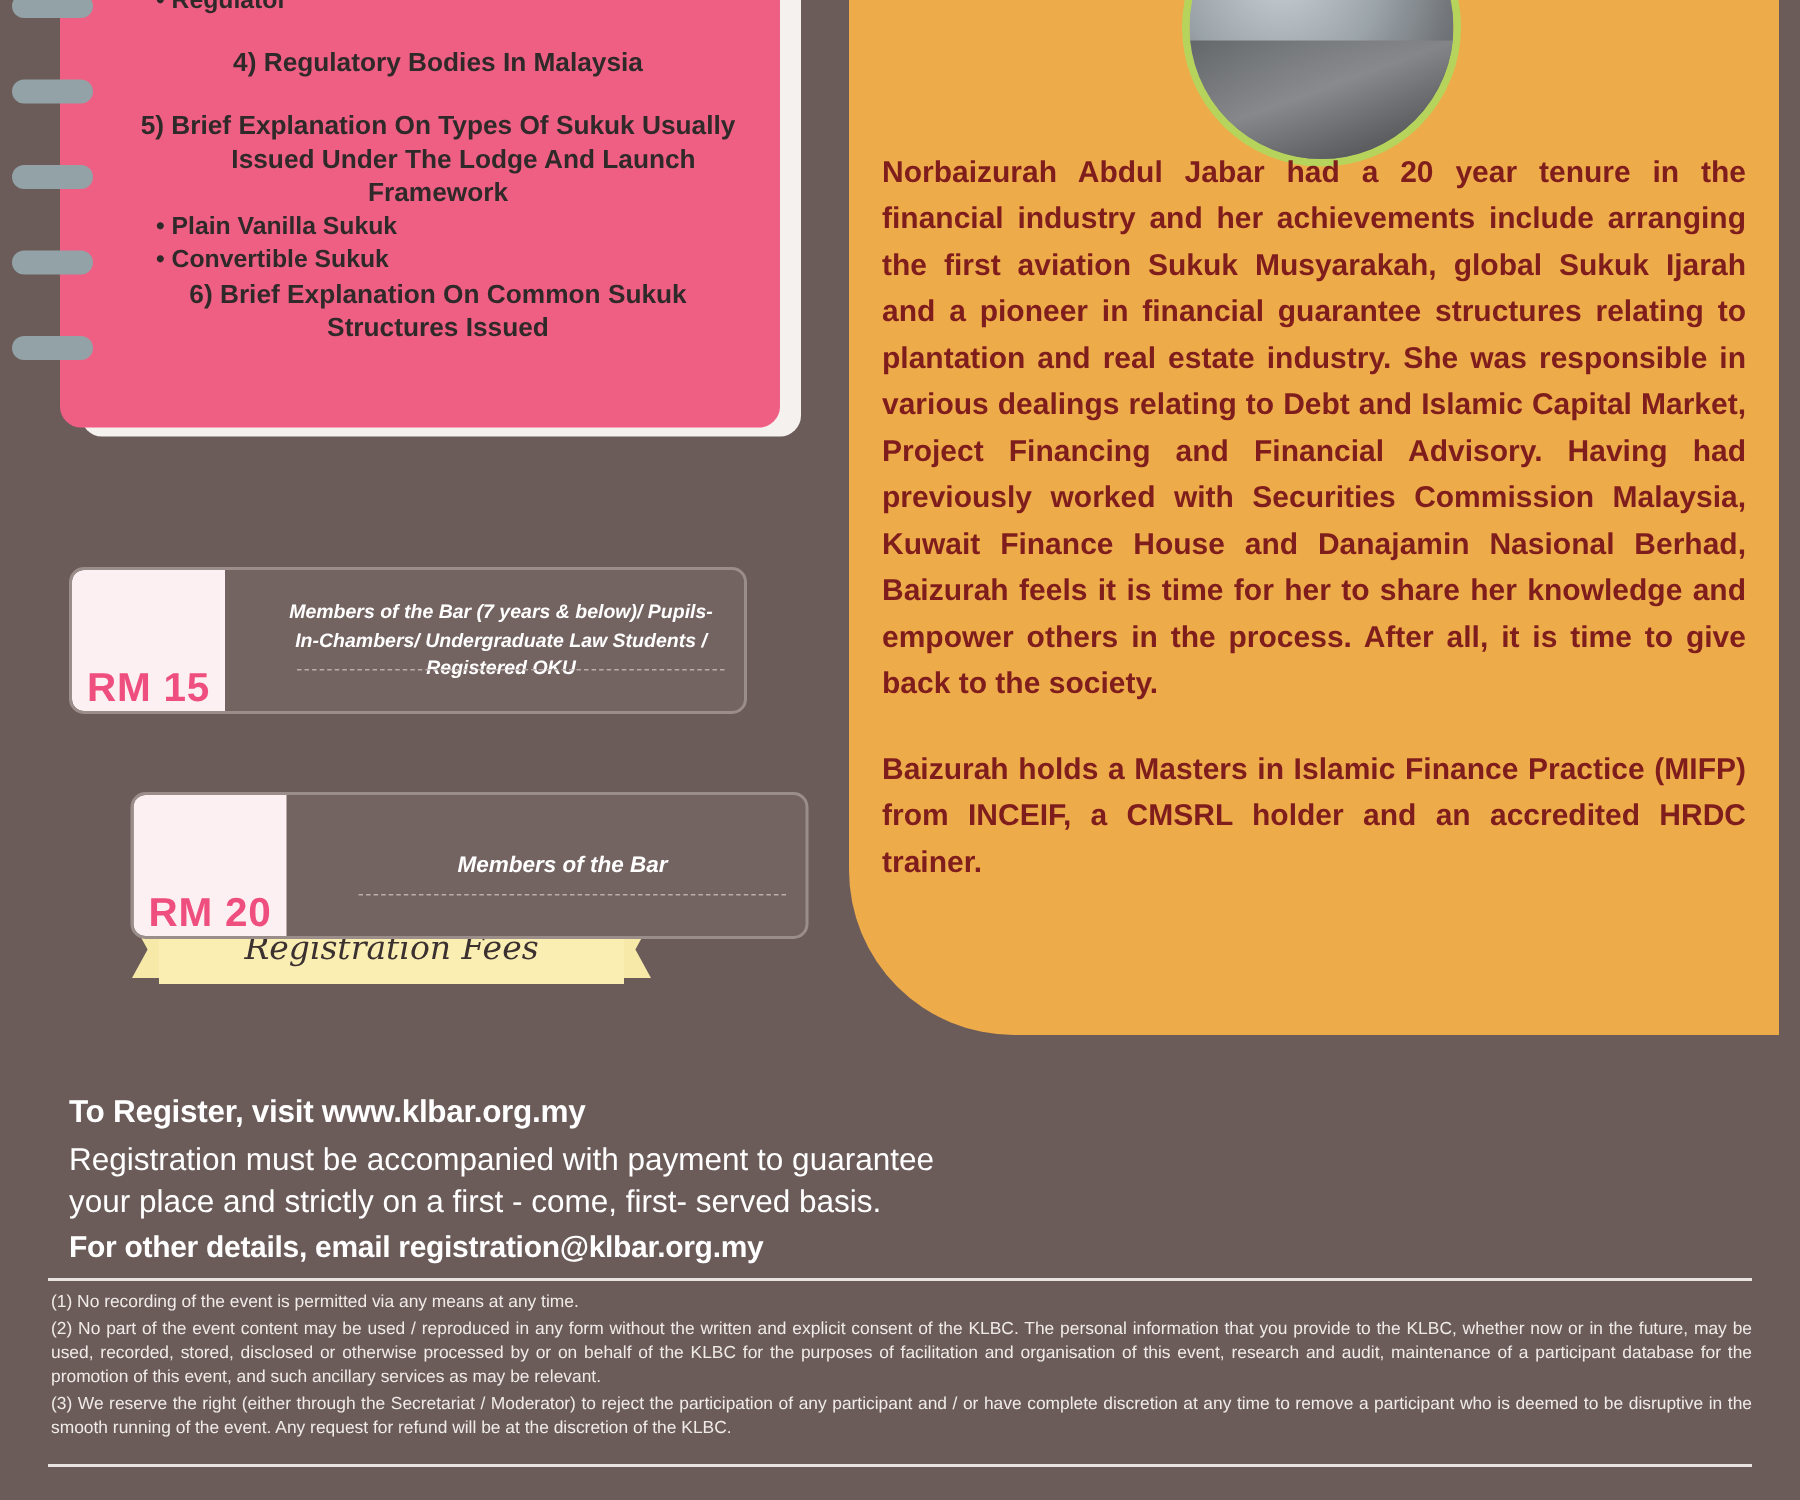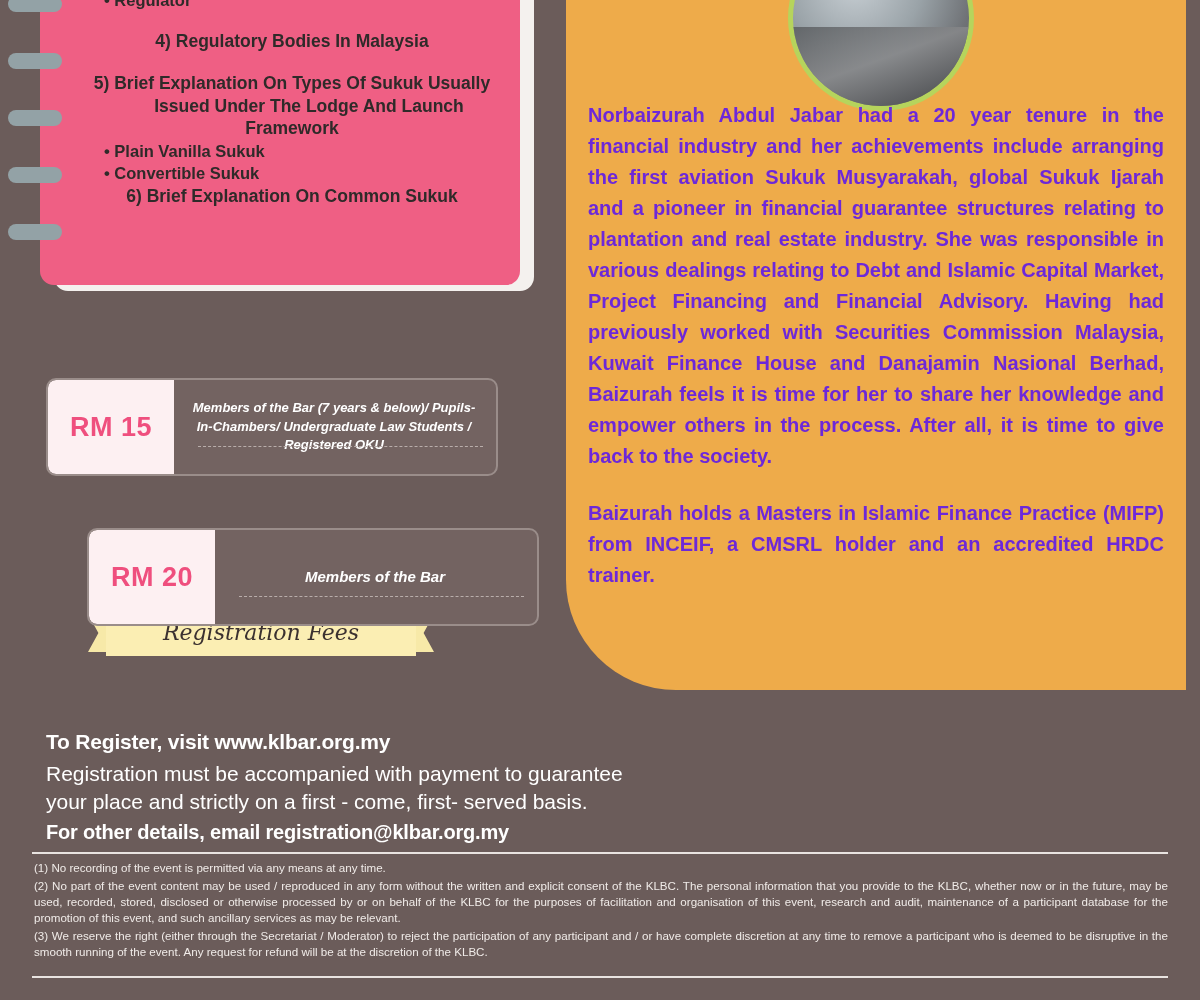--- a/index.html
+++ b/index.html
@@ -146,26 +146,26 @@
     border-radius: 10px;
     overflow: hidden;
   }
   .fee-row.r1 { top: 378px; }
   .fee-row.r2 { top: 528px; margin-left: 41px; }
   .fee-row.r3 { top: 618px; }
   .fee-amount-box {
     position: absolute;
     left: 0;
     top: 0;
-    width: 126px;
+    width: 102px;
     height: 94px;
     background: #fdf0f2;
     border-radius: 8px 0 0 8px;
     display: flex;
-    align-items: center;
+    align-items: flex-end;
     justify-content: center;
   }
   .fee-amount {
     font-size: 27px;
     font-weight: bold;
     color: #ef4f7e;
     letter-spacing: 0.5px;
   }
   .fee-desc {
     position: absolute;
@@ -249,21 +249,21 @@
     left: 0; top: 55%;
     width: 100%; height: 45%;
     background: linear-gradient(160deg, #5a5d60 0%, #87888a 45%, #3f4144 100%);
     opacity: .85;
   }
   .bio {
     position: absolute;
     left: 22px;
     top: 530px;
     width: 576px;
-    color: #6d28d9;
+    color: #7f1d1d;
     font-size: 20px;
     font-weight: bold;
     line-height: 1.55;
     text-align: justify;
   }
   .bio p { margin: 0 0 26px 0; }
   .bio p:last-child { margin-bottom: 0; }
 
   
   .rule {
@@ -311,20 +311,21 @@
       <div class="toc-item" style="margin-bottom:2px">
         <span>5) Brief Explanation On Types Of Sukuk Usually</span>
         <span class="indent">Issued Under The Lodge And Launch</span>
         <span>Framework</span>
       </div>
       <div class="toc-sub">• Plain Vanilla Sukuk</div>
       <div class="toc-sub">• Convertible Sukuk</div>
 
       <div class="toc-item">
         <span>6) Brief Explanation On Common Sukuk</span>
+        <span style="display:block">Structures Issued</span>
       </div>
     </div>
   </div>
 
   <div class="fees-banner">
     <div class="banner-tail left"></div>
     <div class="banner-tail right"></div>
     <div class="banner-main">
       <div class="banner-notch n1"></div>
       <div class="banner-notch n2"></div>

